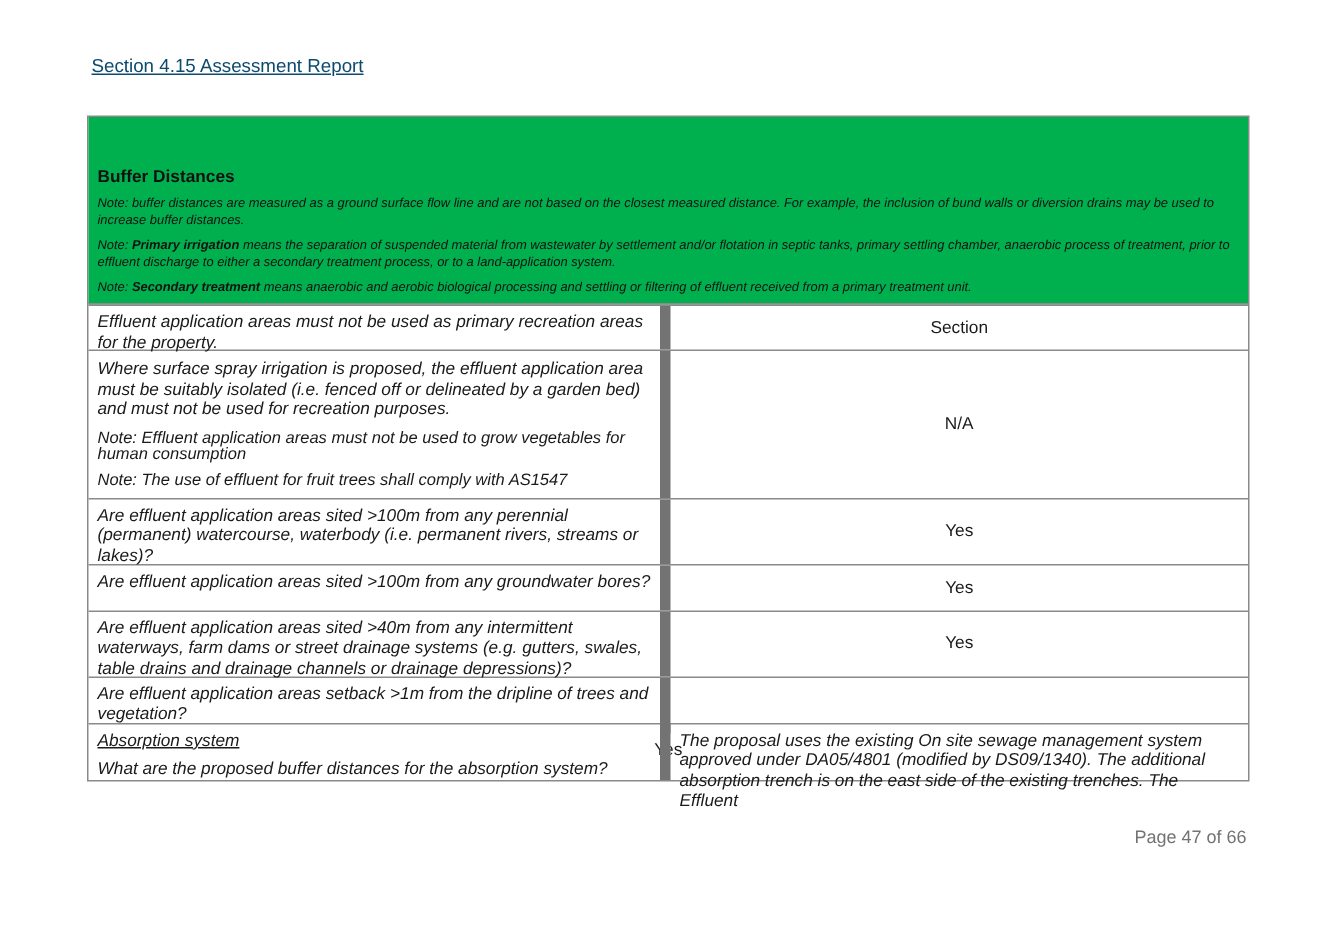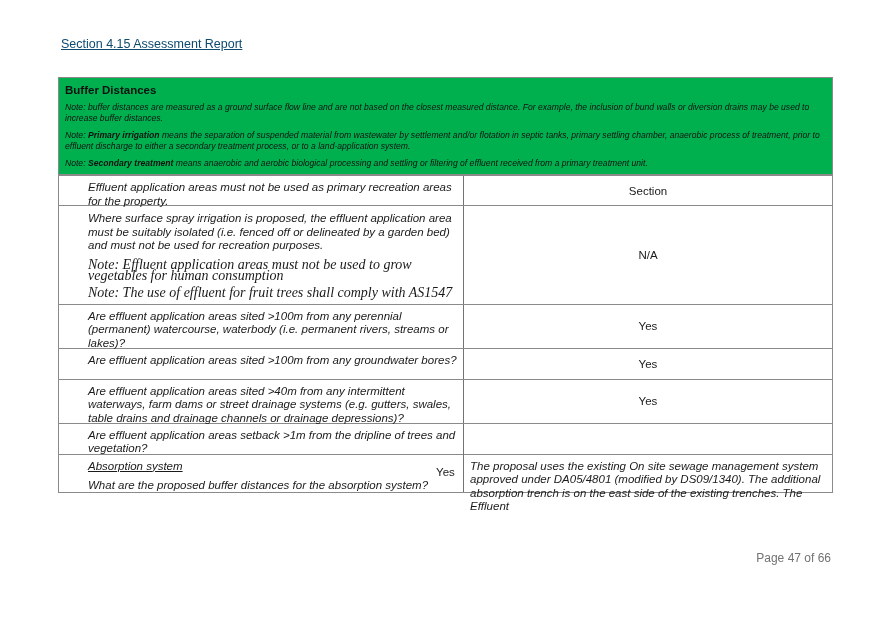--- a/index.html
+++ b/index.html
@@ -2,33 +2,33 @@
 <html><head>
 <meta charset="utf-8">
 <style>
   html, body { margin: 0; padding: 0; background: #ffffff; }
   body { width: 889px; height: 628px; position: relative; overflow: hidden;
          font-family: "Liberation Sans", sans-serif; color: #1a1a1a; }
   .page-header { position: absolute; left: 61px; top: 37px; font-size: 12.5px; color: #0c4a6e; text-decoration: underline; }
   .table { position: absolute; left: 58px; top: 77px; width: 773px;
            border: 1px solid #8a8a8a; border-collapse: collapse; }
   .green-head { background: #00b04f; padding: 6px 6px 5px 6px; border-bottom: 1px solid #8a8a8a; }
-  .green-title { font-weight: bold; font-size: 11.5px; color: #111; margin-bottom: 6px; }
+  .green-title { font-weight: bold; font-size: 11.5px; color: #111; margin-bottom: 6px; margin-top: 28px; }
   .green-note { font-style: italic; font-size: 8.6px; line-height: 11px; color: #111; margin-bottom: 6px; }
   .green-note:last-child { margin-bottom: 0; }
   .green-note b { font-weight: bold; }
   .row { display: flex; border-top: 1px solid #8a8a8a; }
   .row:first-of-type { border-top: none; }
-  .cell-left { width: 369px; padding: 5px 6px; border-right: 1px solid #737373;
-               font-style: italic; font-size: 11.5px; line-height: 13.5px; box-sizing: content-box; margin-left: 23px; }
+  .cell-left { width: 369px; padding: 5px 6px; border-right: 7px solid #737373;
+               font-style: italic; font-size: 11.5px; line-height: 13.5px; box-sizing: content-box; }
   .cell-right { flex: 1; display: flex; align-items: center; justify-content: center;
                 font-size: 11.5px; padding: 5px 6px; }
   .cell-right.left-align { justify-content: flex-start; align-items: flex-start;
                 font-style: italic; line-height: 13.5px; }
-  .small-note { font-size: 14px; line-height: 11px; margin-top: 6px; font-family: Liberation Serif, serif; }
+  .small-note { font-size: 11px; line-height: 11px; margin-top: 6px; }
   .underline { text-decoration: underline; }
   .footer { position: absolute; right: 58px; top: 551px; font-size: 12px; color: #737373; }
 </style>
 </head>
 <body>
 
 <div class="page-header">Section 4.15 Assessment Report</div>
 
 <div class="table">
   <div class="green-head">

